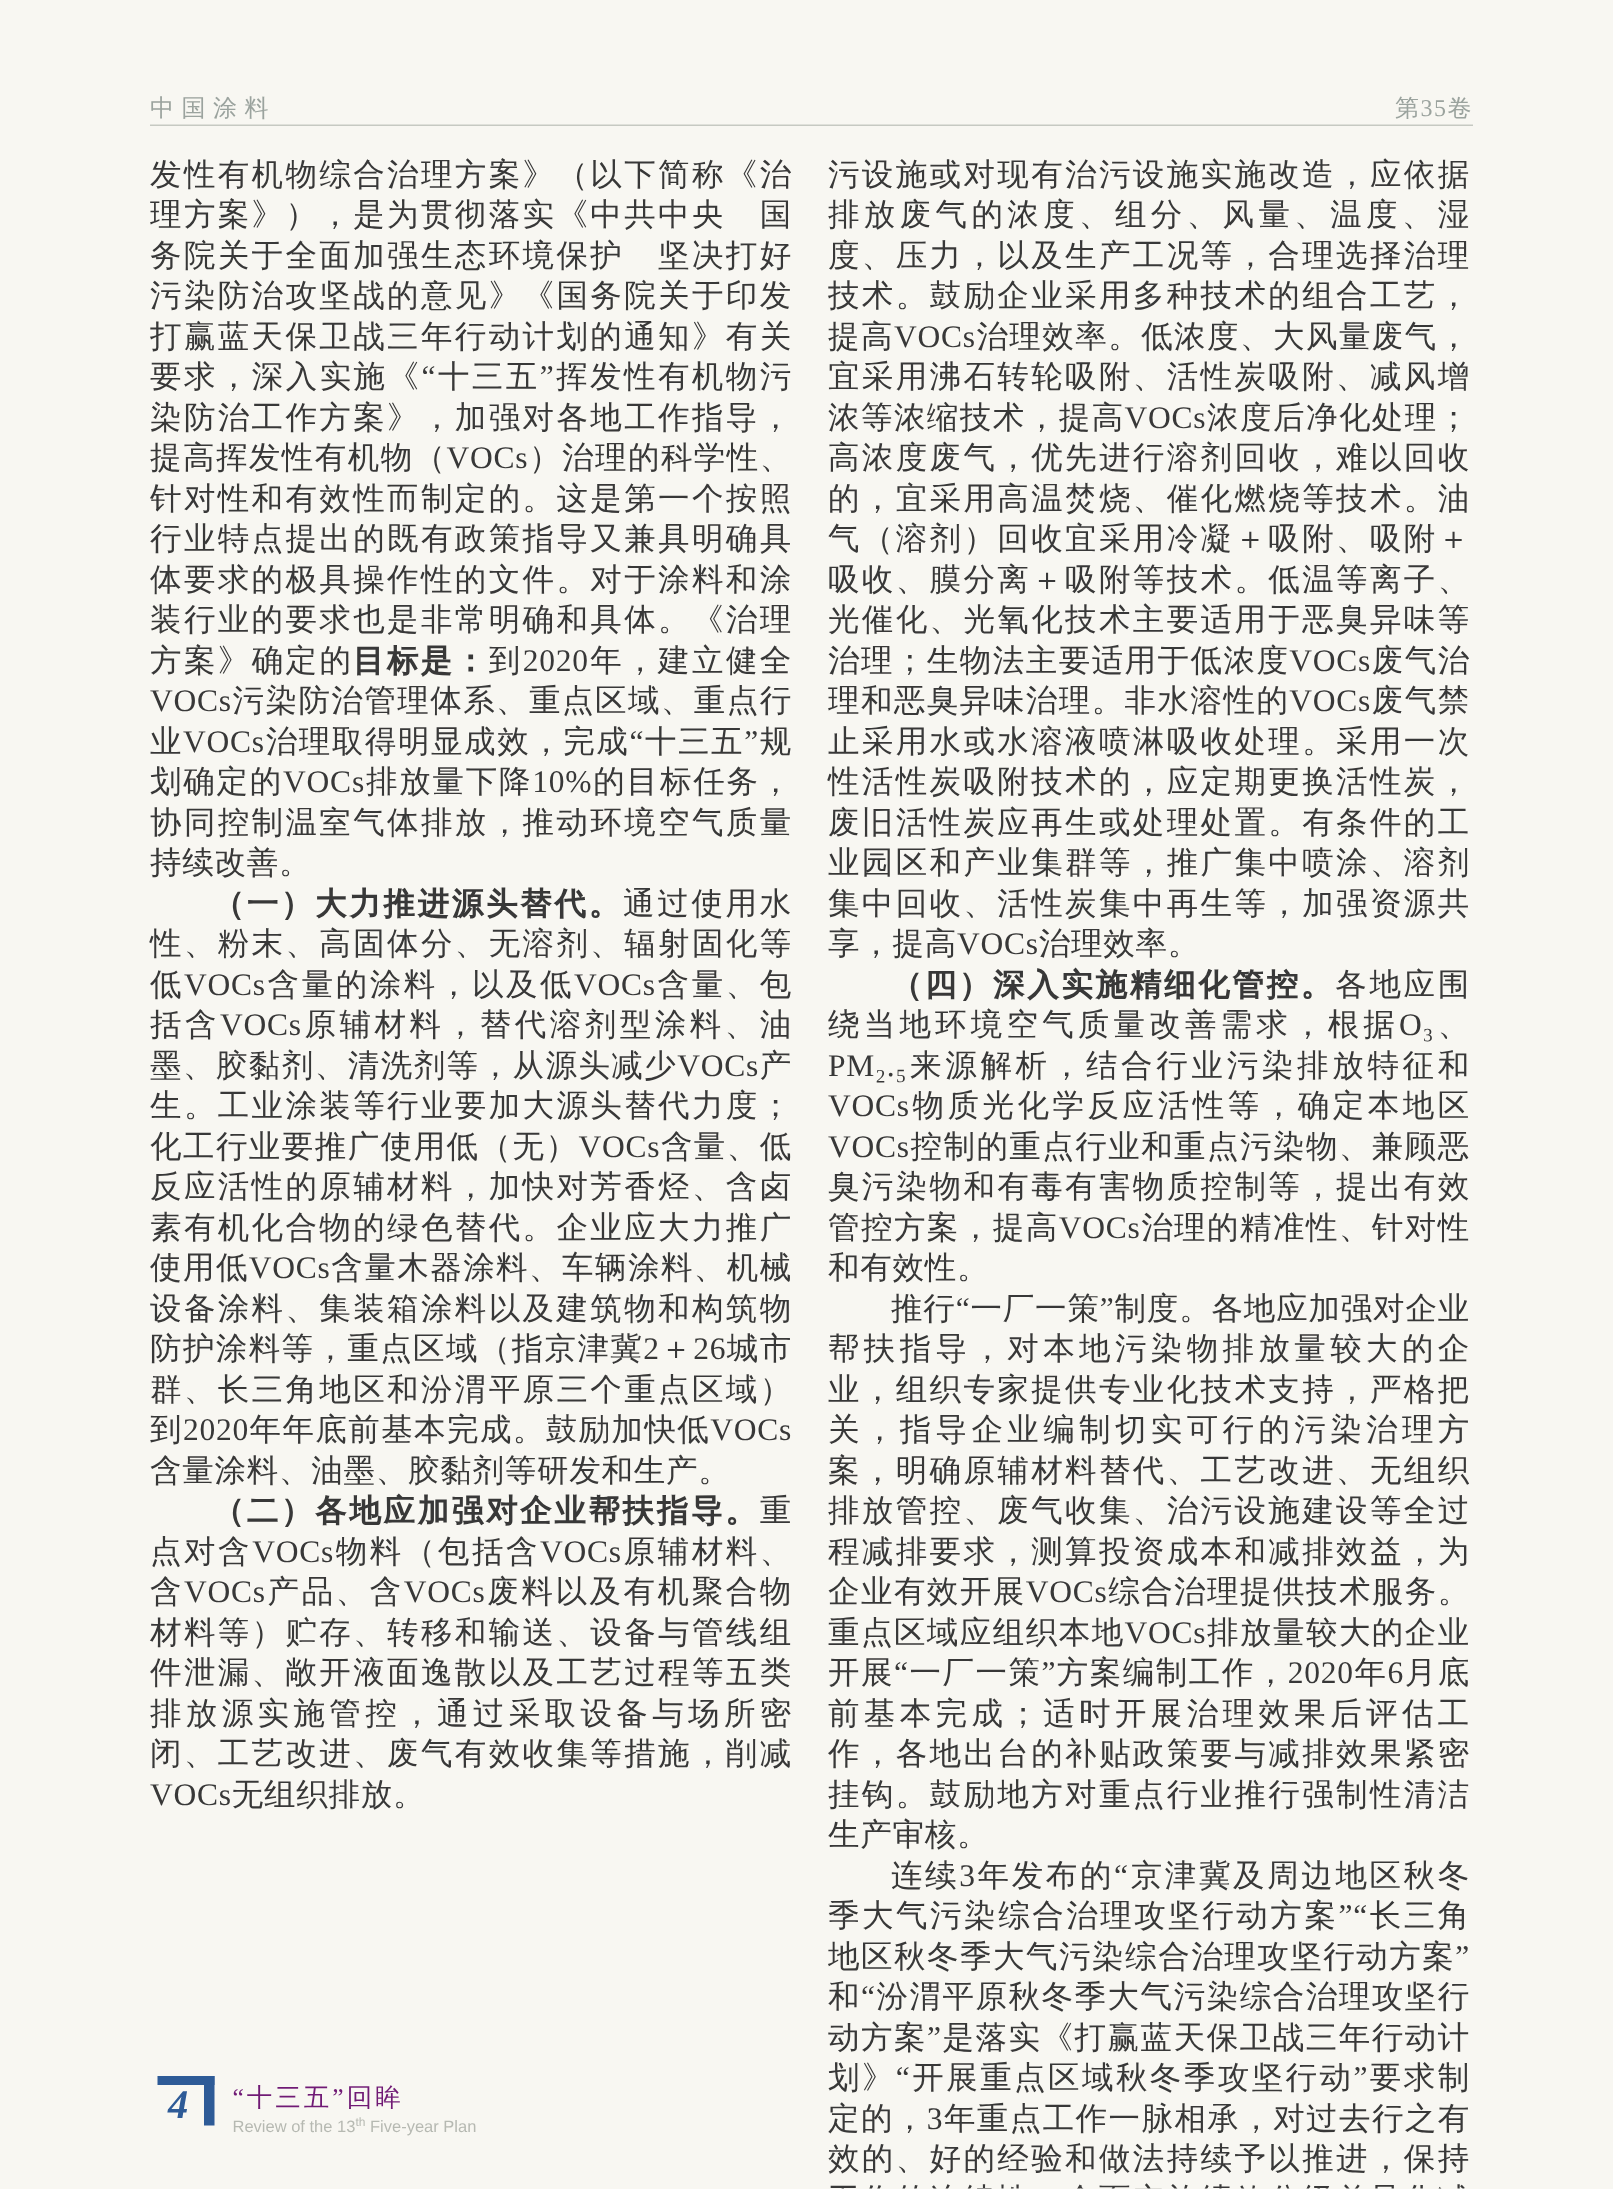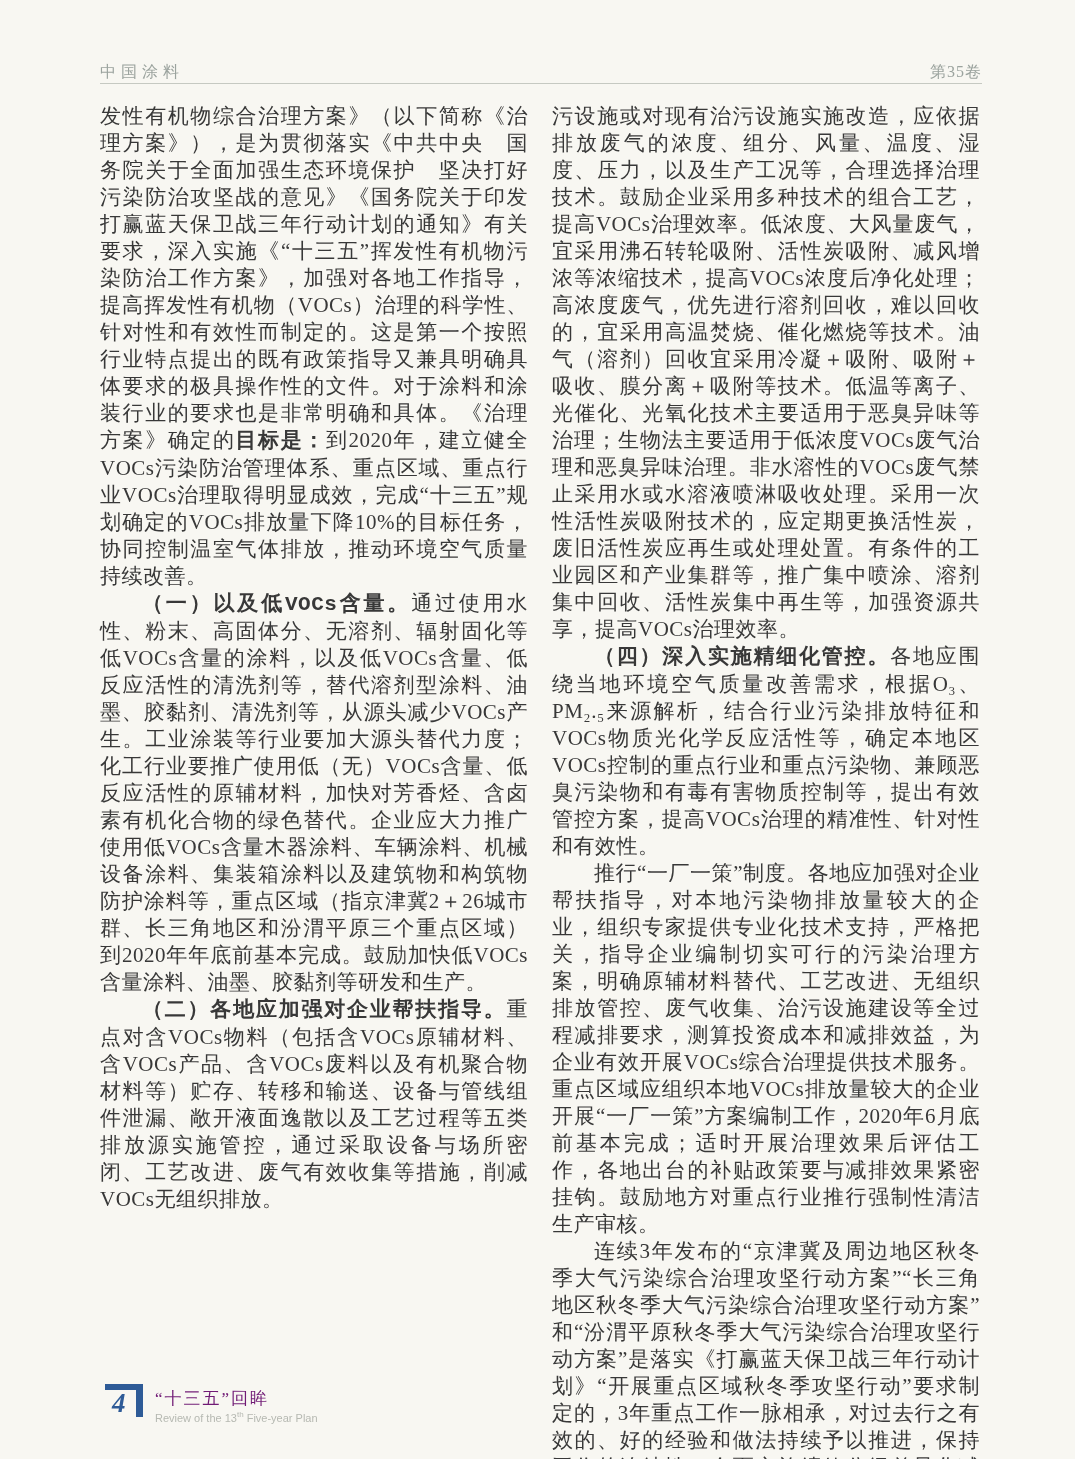--- a/index.html
+++ b/index.html
@@ -32,21 +32,21 @@
   .col{
     width:428px;
     font-size:21px;line-height:27px;
     text-align:justify;
     letter-spacing:0.5px;
   }
   p.para{margin:0;padding:0;}
   p.indent{text-indent:2em;}
   .bold{
     font-weight:bold;
-    font-family:Liberation Mono, monospace;
+    font-family:Liberation Serif, serif;
     letter-spacing:0.5px;
   }
 
   
   .pagefoot{
     position:absolute;left:105px;top:1384px;
     display:flex;align-items:flex-start;
   }
   .pagenum-bracket{
     width:31px;height:27px;
@@ -71,21 +71,21 @@
 <div class="page">
 
   <header class="pagehead">
     <span class="journal">中国涂料</span>
     <span class="volume">第35卷</span>
   </header>
 
   <main class="columns">
     <section class="col">
         <p class="para"><span>发性有机物综合治理方案》（以下简称《治理方案》），是为贯彻落实《中共中央　国务院关于全面加强生态环境保护　坚决打好污染防治攻坚战的意见》《国务院关于印发打赢蓝天保卫战三年行动计划的通知》有关要求，深入实施《“十三五”挥发性有机物污染防治工作方案》，加强对各地工作指导，提高挥发性有机物（VOCs）治理的科学性、针对性和有效性而制定的。这是第一个按照行业特点提出的既有政策指导又兼具明确具体要求的极具操作性的文件。对于涂料和涂装行业的要求也是非常明确和具体。《治理方案》确定的</span><span class="bold">目标是：</span><span>到2020年，建立健全VOCs污染防治管理体系、重点区域、重点行业VOCs治理取得明显成效，完成“十三五”规划确定的VOCs排放量下降10%的目标任务，协同控制温室气体排放，推动环境空气质量持续改善。</span></p>
-        <p class="para indent"><span class="bold">（一）以及低VOCs含量。</span><span>通过使用水性、粉末、高固体分、无溶剂、辐射固化等低VOCs含量的涂料，以及低VOCs含量、低反应活性的清洗剂等，替代溶剂型涂料、油墨、胶黏剂、清洗剂等，从源头减少VOCs产生。工业涂装等行业要加大源头替代力度；化工行业要推广使用低（无）VOCs含量、低反应活性的原辅材料，加快对芳香烃、含卤素有机化合物的绿色替代。企业应大力推广使用低VOCs含量木器涂料、车辆涂料、机械设备涂料、集装箱涂料以及建筑物和构筑物防护涂料等，重点区域（指京津冀2＋26城市群、长三角地区和汾渭平原三个重点区域）到2020年年底前基本完成。鼓励加快低VOCs含量涂料、油墨、胶黏剂等研发和生产。</span></p>
+        <p class="para indent"><span class="bold">（一）大力推进源头替代。</span><span>通过使用水性、粉末、高固体分、无溶剂、辐射固化等低VOCs含量的涂料，以及低VOCs含量、包括含VOCs原辅材料，替代溶剂型涂料、油墨、胶黏剂、清洗剂等，从源头减少VOCs产生。工业涂装等行业要加大源头替代力度；化工行业要推广使用低（无）VOCs含量、低反应活性的原辅材料，加快对芳香烃、含卤素有机化合物的绿色替代。企业应大力推广使用低VOCs含量木器涂料、车辆涂料、机械设备涂料、集装箱涂料以及建筑物和构筑物防护涂料等，重点区域（指京津冀2＋26城市群、长三角地区和汾渭平原三个重点区域）到2020年年底前基本完成。鼓励加快低VOCs含量涂料、油墨、胶黏剂等研发和生产。</span></p>
         <p class="para indent"><span class="bold">（二）各地应加强对企业帮扶指导。</span><span>重点对含VOCs物料（包括含VOCs原辅材料、含VOCs产品、含VOCs废料以及有机聚合物材料等）贮存、转移和输送、设备与管线组件泄漏、敞开液面逸散以及工艺过程等五类排放源实施管控，通过采取设备与场所密闭、工艺改进、废气有效收集等措施，削减VOCs无组织排放。</span></p>
       </section>
     <section class="col">
         <p class="para"><span>污设施或对现有治污设施实施改造，应依据排放废气的浓度、组分、风量、温度、湿度、压力，以及生产工况等，合理选择治理技术。鼓励企业采用多种技术的组合工艺，提高VOCs治理效率。低浓度、大风量废气，宜采用沸石转轮吸附、活性炭吸附、减风增浓等浓缩技术，提高VOCs浓度后净化处理；高浓度废气，优先进行溶剂回收，难以回收的，宜采用高温焚烧、催化燃烧等技术。油气（溶剂）回收宜采用冷凝＋吸附、吸附＋吸收、膜分离＋吸附等技术。低温等离子、光催化、光氧化技术主要适用于恶臭异味等治理；生物法主要适用于低浓度VOCs废气治理和恶臭异味治理。非水溶性的VOCs废气禁止采用水或水溶液喷淋吸收处理。采用一次性活性炭吸附技术的，应定期更换活性炭，废旧活性炭应再生或处理处置。有条件的工业园区和产业集群等，推广集中喷涂、溶剂集中回收、活性炭集中再生等，加强资源共享，提高VOCs治理效率。</span></p>
         <p class="para indent"><span class="bold">（四）深入实施精细化管控。</span><span>各地应围绕当地环境空气质量改善需求，根据O₃、PM₂.₅来源解析，结合行业污染排放特征和VOCs物质光化学反应活性等，确定本地区VOCs控制的重点行业和重点污染物、兼顾恶臭污染物和有毒有害物质控制等，提出有效管控方案，提高VOCs治理的精准性、针对性和有效性。</span></p>
         <p class="para indent"><span>推行“一厂一策”制度。各地应加强对企业帮扶指导，对本地污染物排放量较大的企业，组织专家提供专业化技术支持，严格把关，指导企业编制切实可行的污染治理方案，明确原辅材料替代、工艺改进、无组织排放管控、废气收集、治污设施建设等全过程减排要求，测算投资成本和减排效益，为企业有效开展VOCs综合治理提供技术服务。重点区域应组织本地VOCs排放量较大的企业开展“一厂一策”方案编制工作，2020年6月底前基本完成；适时开展治理效果后评估工作，各地出台的补贴政策要与减排效果紧密挂钩。鼓励地方对重点行业推行强制性清洁生产审核。</span></p>
         <p class="para indent"><span>连续3年发布的“京津冀及周边地区秋冬季大气污染综合治理攻坚行动方案”“长三角地区秋冬季大气污染综合治理攻坚行动方案”和“汾渭平原秋冬季大气污染综合治理攻坚行动方案”是落实《打赢蓝天保卫战三年行动计划》“开展重点区域秋冬季攻坚行动”要求制定的，3年重点工作一脉相承，对过去行之有效的、好的经验和做法持续予以推进，保持工作的连续性。全面实施绩效分级差异化减排。各地严格按照《重污染天气重点行业应急减排措施制定技术指南》（以下简称《技术指南》）有关要求，全面推进绩效分级差异化管控，鼓励环保绩效水平高的“先进”企业，鞭策环保绩效水平低的“后进”企业，以“先进”带动“后进”，提升环保基础工作整体水平。各地要高度</span></p>
       </section>
   </main>
 

